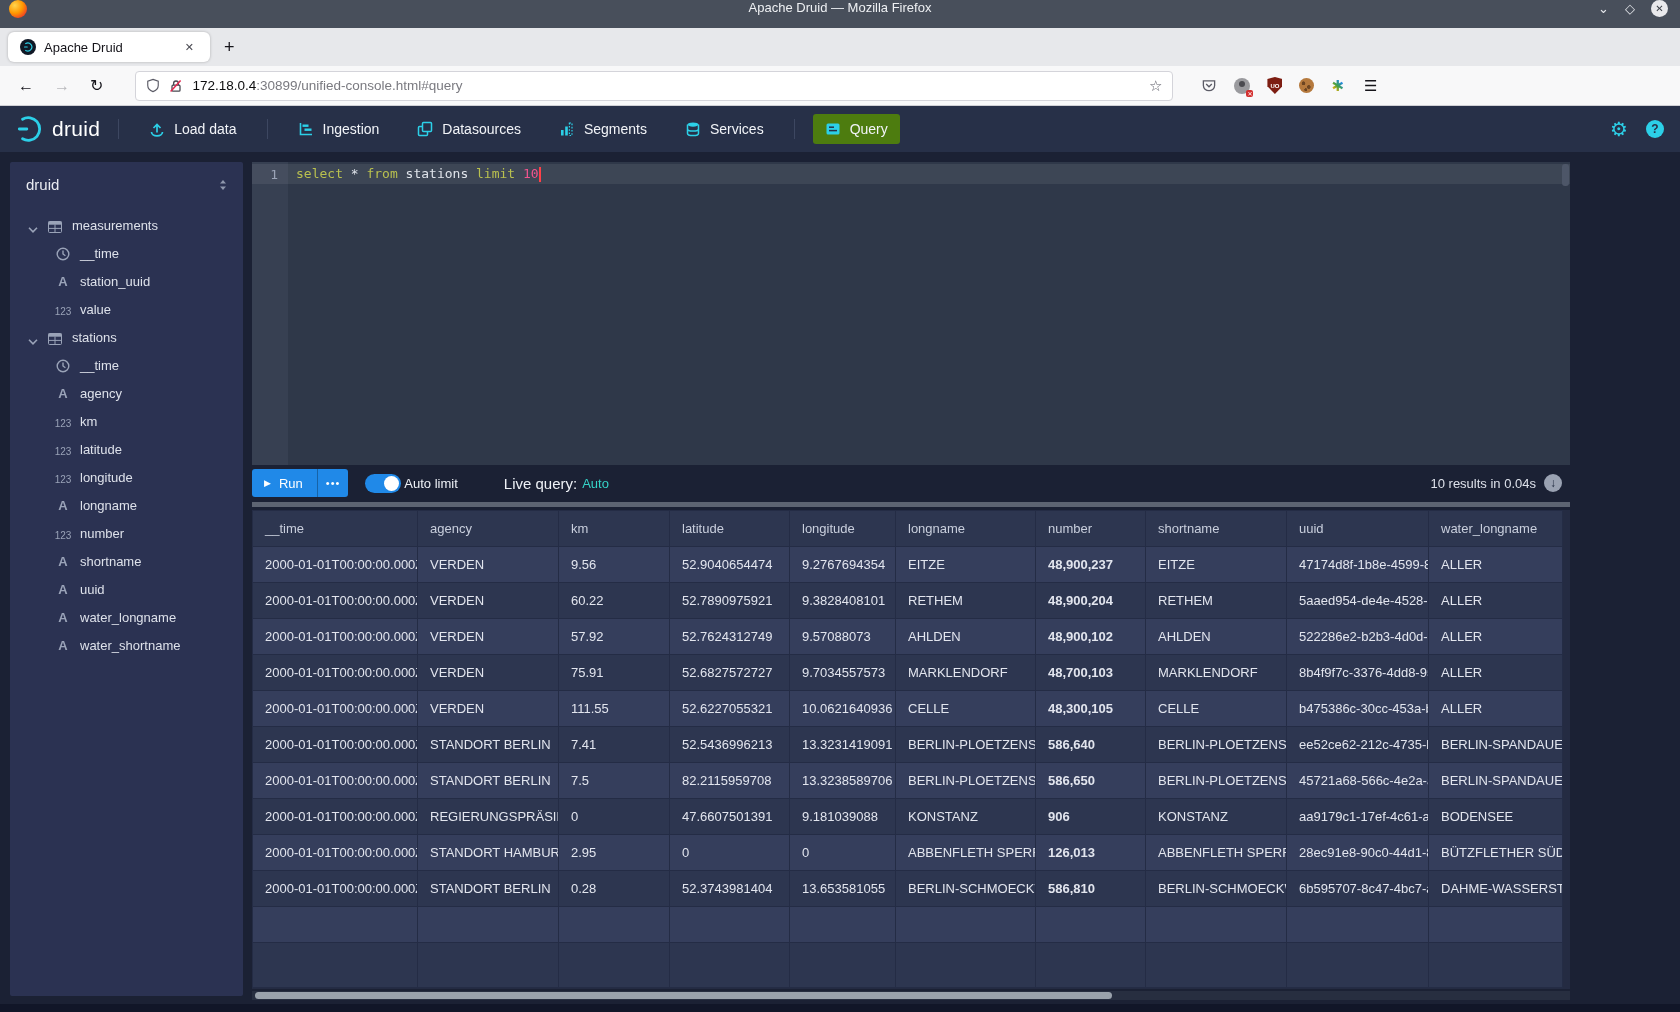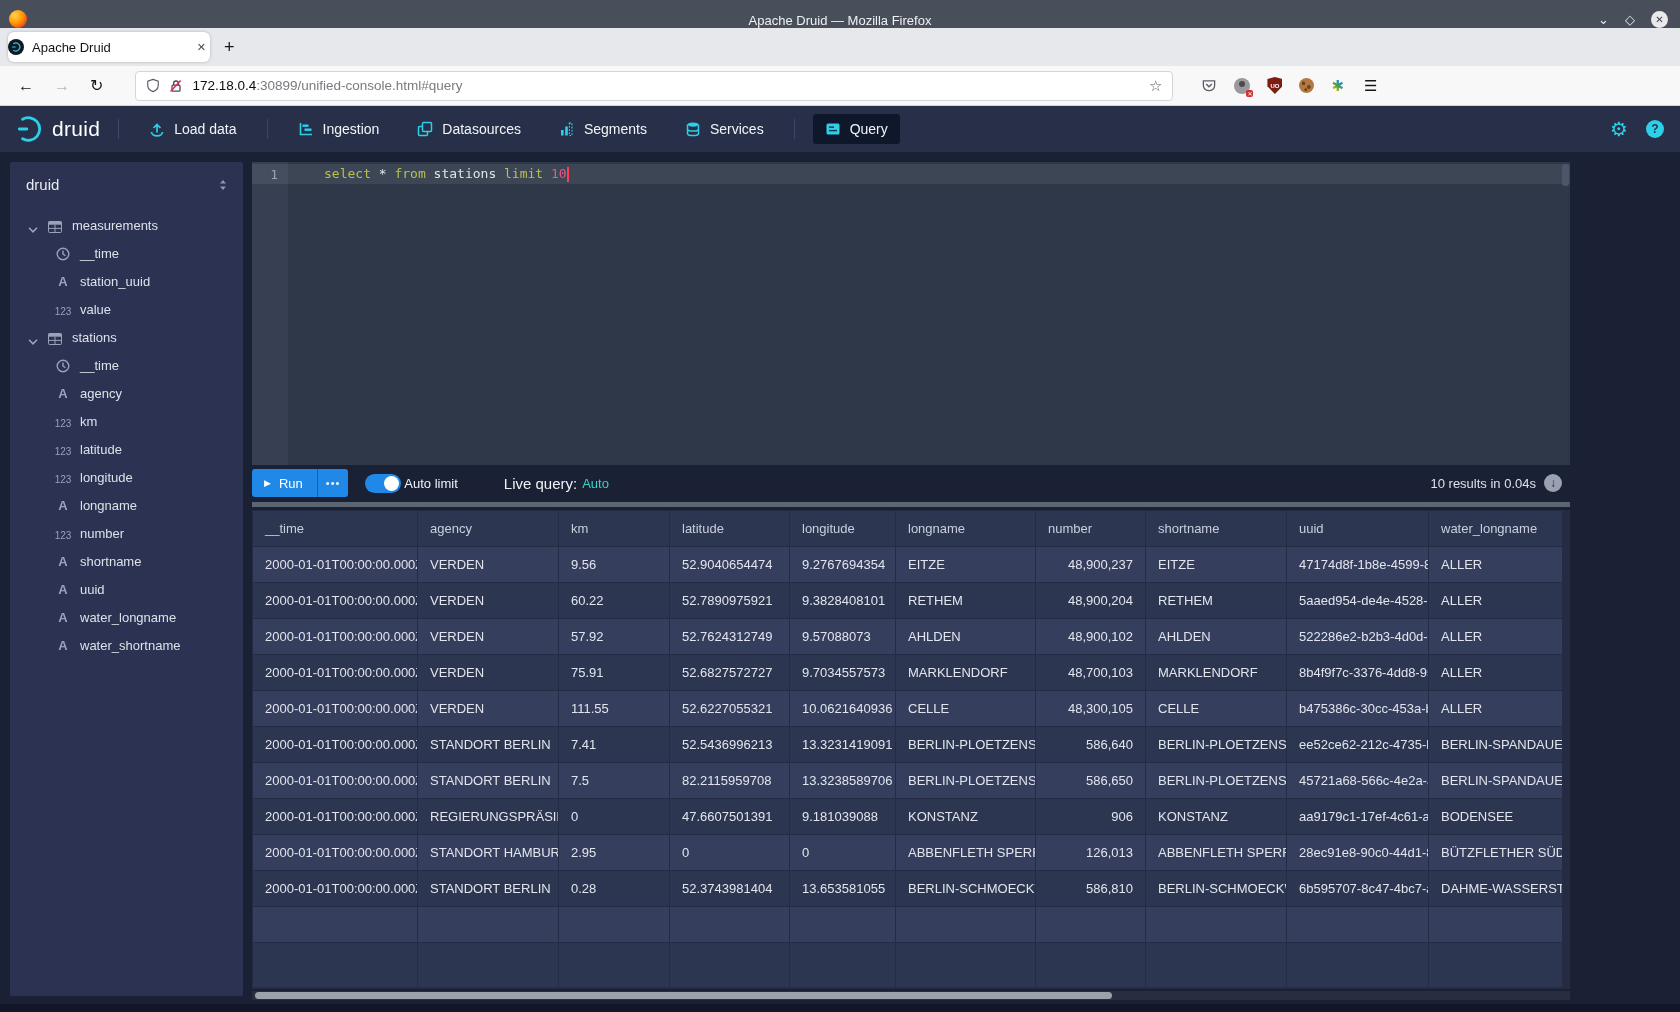--- a/index.html
+++ b/index.html
@@ -1,33 +1,33 @@
 <!DOCTYPE html>
 <html><head>
 <meta charset="utf-8">
 <style>
   * { margin:0; padding:0; box-sizing:border-box; }
   html,body { width:1680px; height:1012px; overflow:hidden;
     font-family:"Liberation Sans","DejaVu Sans",sans-serif; background:#161b2b; }
   .stage { position:relative; width:1680px; height:1012px; }
 
   
-  .titlebar { height:28px; background:#484f5b; display:flex; align-items:flex-end; position:relative; }
+  .titlebar { height:28px; background:#484f5b; display:flex; align-items:flex-start; position:relative; }
   .ff-logo { width:18px; height:18px; border-radius:50%; margin-left:9px;
     background:radial-gradient(circle at 32% 30%, #ffd54f, #ff9800 45%, #f4511e 72%, #b71c1c); }
   .win-title { position:absolute; left:0; right:0; text-align:center; color:#eef0f3; font-size:13px; }
   .win-controls { margin-left:auto; display:flex; align-items:center; gap:16px; padding-right:12px; z-index:2; }
   .win-btn { color:#e8eaee; font-size:13px; line-height:1; cursor:default; }
   .win-close { width:17px; height:17px; border-radius:50%; background:#e9e9ec; color:#3a3f47;
     font-size:10px; display:flex; align-items:center; justify-content:center; font-weight:700; }
 
   
   .tabbar { height:38px; background:#e7e8eb; display:flex; align-items:center; padding-left:8px; }
   .tab { width:202px; height:30px; background:#ffffff; border-radius:6px; display:flex; align-items:center;
-    padding:0 0; box-shadow:0 0 3px rgba(0,0,0,.25); }
+    padding:0 12px; box-shadow:0 0 3px rgba(0,0,0,.25); }
   .tab-favicon { width:16px; height:16px; border-radius:50%; background:#101826; display:flex; align-items:center; justify-content:center; }
   .tab-label { font-size:13px; color:#15141a; margin-left:8px; flex:1; white-space:nowrap; overflow:hidden; }
   .tab-close { color:#4a4a52; font-size:11px; padding:2px 4px; }
   .newtab { color:#15141a; font-size:18px; margin-left:14px; font-weight:400; }
 
   
   .toolbar { height:40px; background:#f8f8f9; border-bottom:1px solid #d0d0d5; display:flex; align-items:center; }
   .navbtn { font-size:16px; color:#15141a; padding:0 10px; }
   .navbtn.disabled { color:#b8b8bc; }
   .navbtn.first { margin-left:8px; }
@@ -53,21 +53,21 @@
     -webkit-background-clip:text; background-clip:text; color:transparent; }
   .hamburger { font-size:15px; color:#15141a; margin-left:20px; margin-right:14px; }
 
   
   .appheader { height:46px; background:#273048; display:flex; align-items:center; }
   .brand { display:flex; align-items:center; margin-left:14px; }
   .brand-name { color:#ffffff; font-size:21px; font-weight:500; margin-left:8px; letter-spacing:.3px; }
   .hsep { width:1px; height:20px; background:#3d4761; margin:0 18px; }
   .nav-item { display:flex; align-items:center; gap:9px; color:#f2f4f8; font-size:14px; padding:7px 12px; border-radius:3px; }
   .nav-item + .nav-item { margin-left:14px; }
-  .nav-item.active { background:#0f172a; }
+  .nav-item.active { background:#4d7c0f; }
   .appheader-right { margin-left:auto; display:flex; align-items:center; gap:18px; padding-right:16px; }
   .gear { color:#2cd0e8; font-size:20px; line-height:1; }
   .help { width:18px; height:18px; border-radius:50%; background:#2cd0e8; color:#273048;
     font-size:12px; font-weight:700; display:flex; align-items:center; justify-content:center; }
   .cyan { color:#2cd0e8; }
 
   
   .workspace { position:relative; height:866px; background:#1b2134; }
   .bottomstrip { position:absolute; left:0; right:0; bottom:0; height:14px; background:#111628; }
 
@@ -87,21 +87,21 @@
   
   .mainpanel { position:absolute; left:252px; top:10px; width:1318px; height:988px; }
 
   
   .editor { position:relative; height:303px; background:#2f3849; overflow:hidden; }
   .gutter { position:absolute; left:0; top:0; bottom:0; width:36px; background:#374052; }
   .active-line { position:absolute; left:0; right:0; top:2px; height:20px; background:rgba(255,255,255,0.07); }
   .code-line { position:absolute; left:0; top:2px; height:20px; display:flex; align-items:center; width:100%;
     font-family:"DejaVu Sans Mono",monospace; font-size:13px; white-space:pre; }
   .lineno { width:36px; text-align:right; padding-right:10px; color:#9aa3b6; }
-  .code { padding-left:8px;margin-left:28px; }
+  .code { padding-left:8px; }
   .tok-kw { color:#b9c04f; }
   .tok-plain { color:#dfe3ea; }
   .tok-num { color:#f0548e; }
   .caret { display:inline-block; width:2px; height:15px; background:#ff4048; vertical-align:middle; }
   .ed-vscroll { position:absolute; right:1px; top:2px; width:7px; height:22px; background:#4d5668; border-radius:3px; }
 
   
   .runbar { position:absolute; top:306px; left:0; right:0; height:30px; display:flex; align-items:center; }
   .btn-run { height:28px; background:#2089e8; color:#ffffff; border:none; border-radius:3px 0 0 3px;
     font-size:13px; display:flex; align-items:center; gap:8px; padding:0 14px 0 12px; }
@@ -122,21 +122,21 @@
 
   
   .results { position:absolute; top:348px; left:0; width:1318px; height:479px; background:#242b42; overflow:hidden; }
   table.grid { table-layout:fixed; border-collapse:collapse; width:1310px; }
   .grid th, .grid td { height:36px; padding:0 12px; font-size:13px; font-weight:400; text-align:left;
     white-space:nowrap; overflow:hidden; border:1px solid #242c45; }
   .grid th { background:#2d3650; color:#c9cfdd; }
   .grid td { color:#e2e5ee; }
   .grid tr.odd td { background:#353e5c; }
   .grid tr.even td { background:#2d3650; }
-  .grid td.num { text-align:right; padding-right:12px; }
+  .grid td.num { padding-right:12px;font-weight:bold; }
   .grid tr.filler td { background:#353e5c; }
   .grid tr.filler2 td { background:#2d3650; height:45px; }
 
   
   .hscroll { position:absolute; top:829px; left:0; right:0; height:9px; background:#272e40; }
   .hscroll .thumb { position:absolute; left:3px; top:1px; width:857px; height:7px; background:#9aa2ac; border-radius:4px; }
 
   svg { display:block; }
 </style>
 </head>

